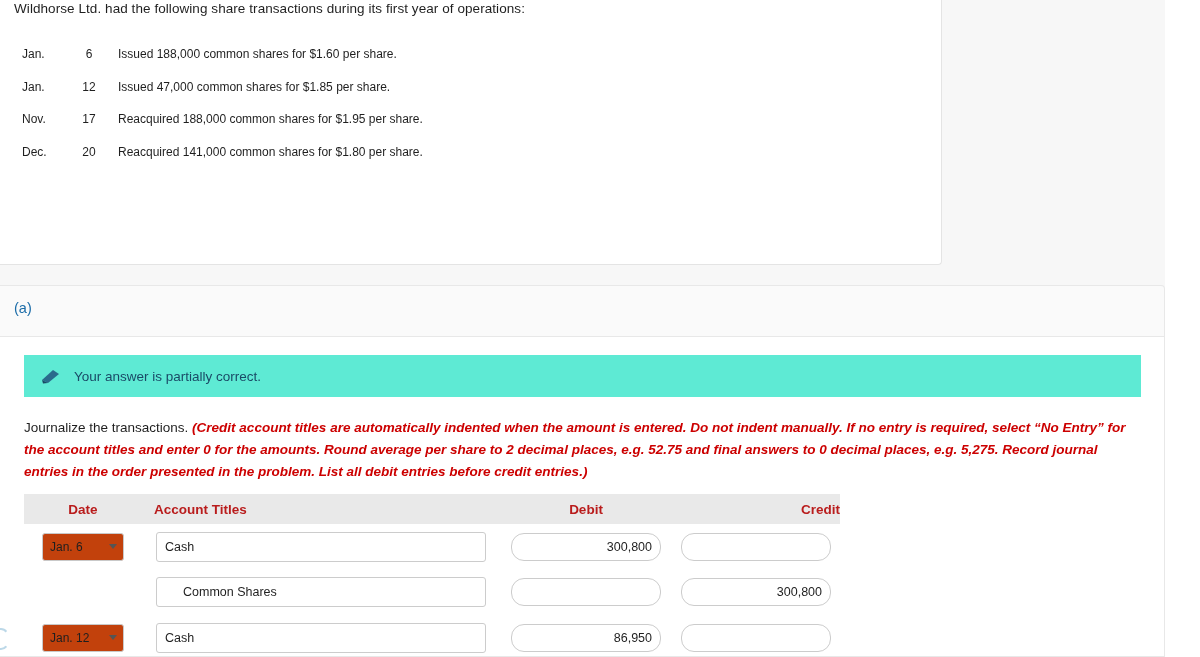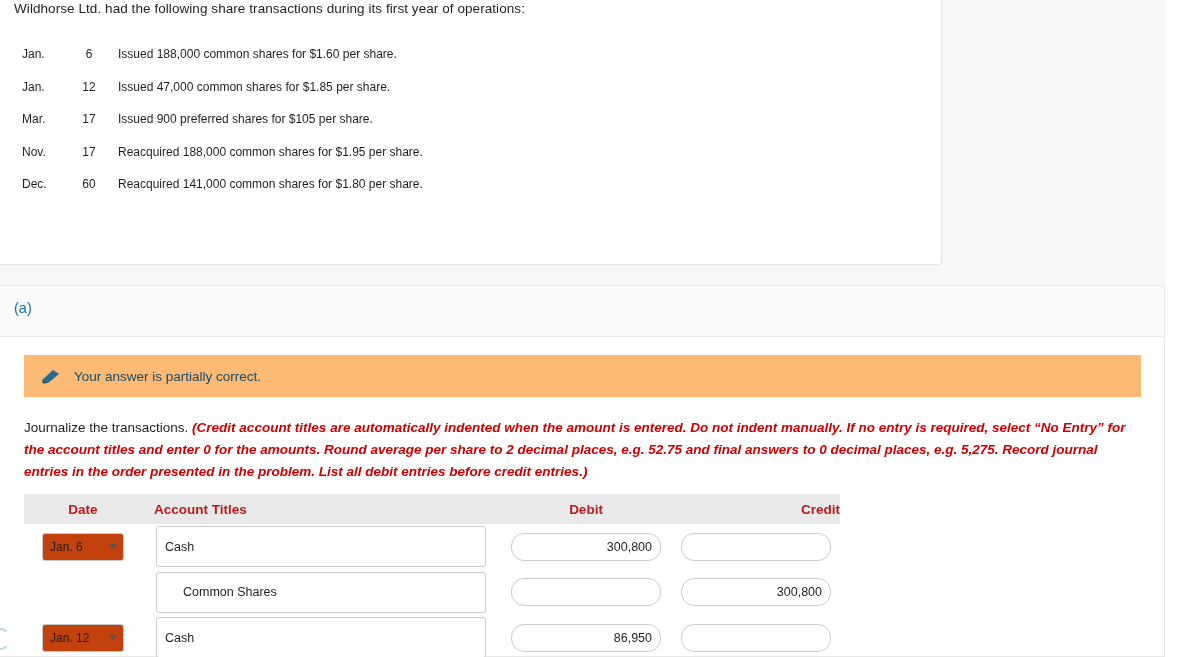--- a/index.html
+++ b/index.html
@@ -82,21 +82,21 @@
     border: 1px solid #e8e8e8;
     border-left: none;
     border-top: none;
   }
 
   .banner {
     position: absolute;
     left: 24px; top: 18px;
     width: 1117px;
     height: 42px;
-    background: #fdba74;
+    background: #5eead4;
     display: flex;
     align-items: center;
     padding-left: 16px;
   }
   .banner-icon {
     width: 22px; height: 16px;
     margin-right: 12px;
     flex: none;
   }
   .banner-text {
@@ -164,21 +164,21 @@
   .date-caret {
     position: absolute; right: 7px; top: 11px;
     width: 0; height: 0;
     border-left: 4px solid transparent;
     border-right: 4px solid transparent;
     border-top: 5px solid #555;
     pointer-events: none;
   }
 
   input.txt {
-    width: 330px; height: 41px;
+    width: 330px; height: 30px;
     border: 1px solid #ccc;
     border-radius: 3px;
     background: #ffffff;
     font-family: "Liberation Sans", sans-serif;
     font-size: 12.5px;
     color: #1f1f1f;
     padding: 0 8px;
   }
   input.txt.indent { text-indent: 18px; }
   input.num {
@@ -223,32 +223,27 @@
           <td class="txn-month">Jan.</td>
           <td class="txn-day">6</td>
           <td class="txn-desc">Issued 188,000 common shares for $1.60 per share.</td>
         </tr>
         <tr>
           <td class="txn-month">Jan.</td>
           <td class="txn-day">12</td>
           <td class="txn-desc">Issued 47,000 common shares for $1.85 per share.</td>
         </tr>
         <tr>
-          <td class="txn-month">Mar.</td>
-          <td class="txn-day">17</td>
-          <td class="txn-desc">Issued 900 preferred shares for $105 per share.</td>
-        </tr>
-        <tr>
           <td class="txn-month">Nov.</td>
           <td class="txn-day">17</td>
           <td class="txn-desc">Reacquired 188,000 common shares for $1.95 per share.</td>
         </tr>
         <tr>
           <td class="txn-month">Dec.</td>
-          <td class="txn-day">60</td>
+          <td class="txn-day">20</td>
           <td class="txn-desc">Reacquired 141,000 common shares for $1.80 per share.</td>
         </tr>
       </tbody>
     </table>
   </div>
 
   <div class="card-a">
     <div class="label-a">(a)</div>
   </div>
 

